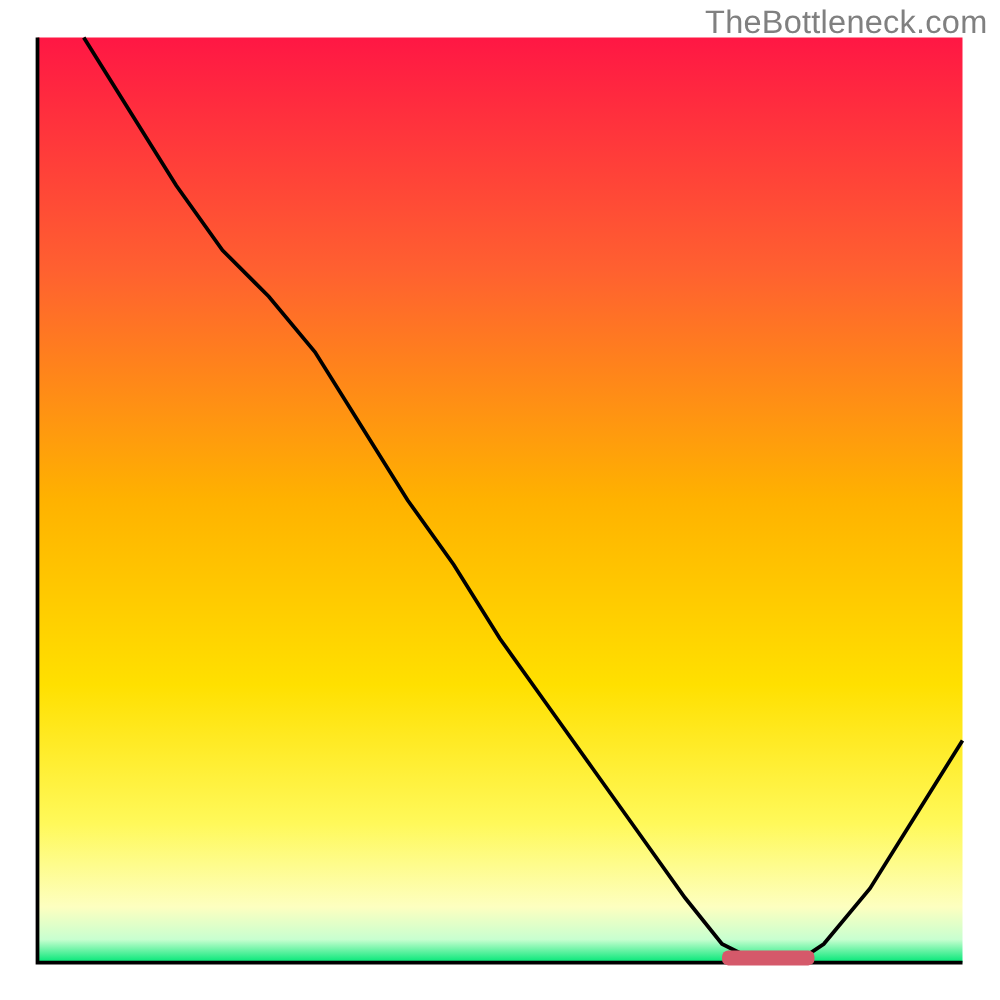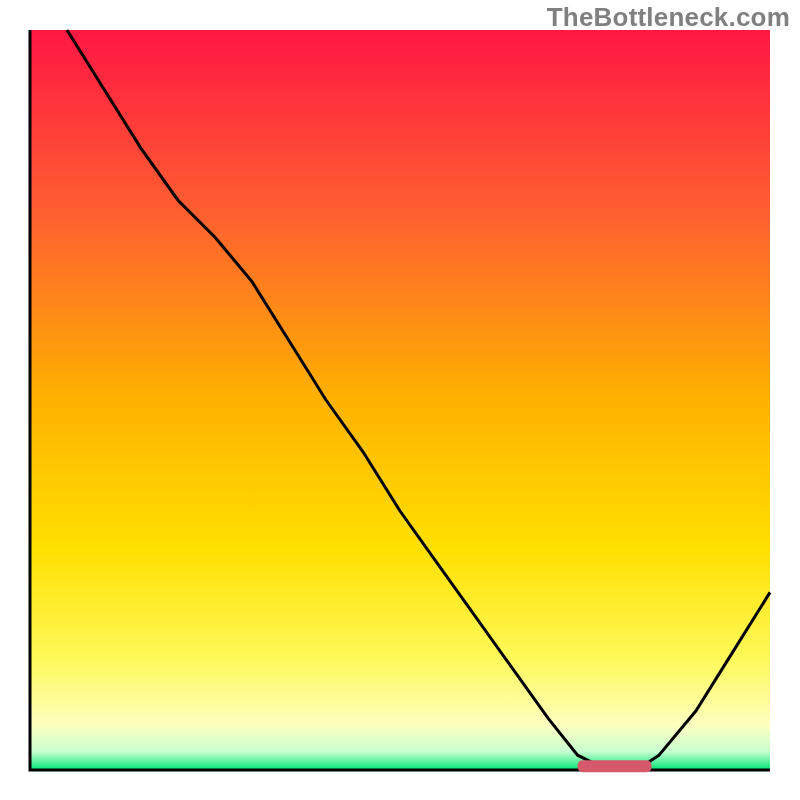--- a/index.html
+++ b/index.html
@@ -13,21 +13,21 @@
   .chart-container {
     position: relative;
     width: 800px;
     height: 800px;
   }
   .watermark {
     position: absolute;
     top: 2px;
     right: 10px;
     font-size: 26px;
-    font-weight: 700;
+    font-weight: 400;
     color: #808080;
     letter-spacing: 0.2px;
     z-index: 5;
   }
   svg {
     position: absolute;
     top: 0;
     left: 0;
   }
 </style>

